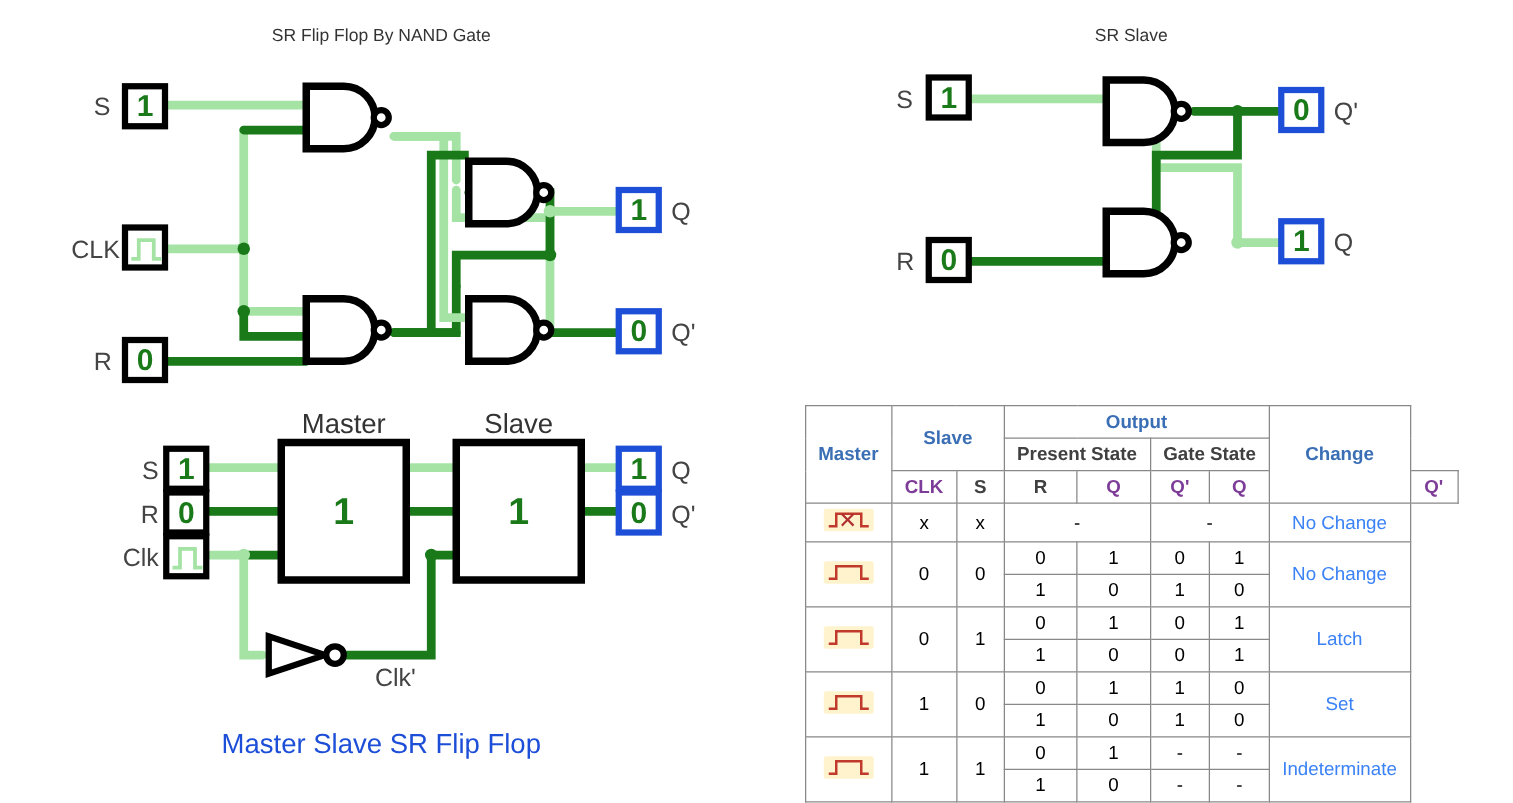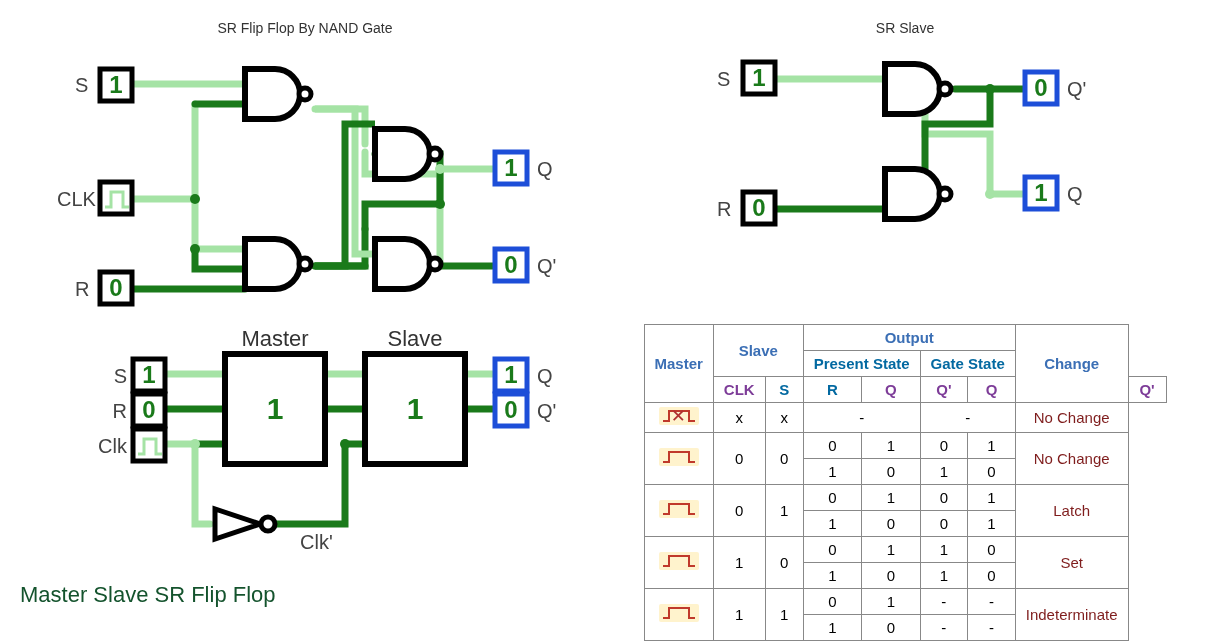--- a/index.html
+++ b/index.html
@@ -19,42 +19,43 @@
   }
   .panel { position: relative; }
   .title {
     font-size: 14px;
     text-align: center;
     color: #333;
     margin-bottom: 8px;
   }
   .caption {
     font-size: 22px;
-    color: #14532d;
+    text-align: center;
+    color: #1d4ed8;
     margin-top: 8px;
   }
   svg { display: block; margin: 0 auto; }
 
   
   table.truth {
     border-collapse: collapse;
     margin: 0 auto;
     font-size: 15px;
   }
   table.truth th, table.truth td {
     border: 1px solid #888;
     padding: 4px 10px;
     text-align: center;
     min-width: 38px;
   }
   table.truth th { font-weight: 600; }
   .hdr-blue { color: #3b6fb5; }
-  .hdr-red { color: #0369a1; }
+  .hdr-red { color: #404040; }
   .hdr-purple { color: #7d3c98; }
-  .state-cell { color: #7f1d1d; white-space: nowrap; }
+  .state-cell { color: #3b82f6; white-space: nowrap; }
 
   .clk-icon {
     display: inline-block;
     width: 40px; height: 18px;
     position: relative;
     background: #fff3cd;
     border-radius: 2px;
   }
   .clk-icon svg { position: absolute; top: 0; left: 2px; }
   .clk-x::after {

